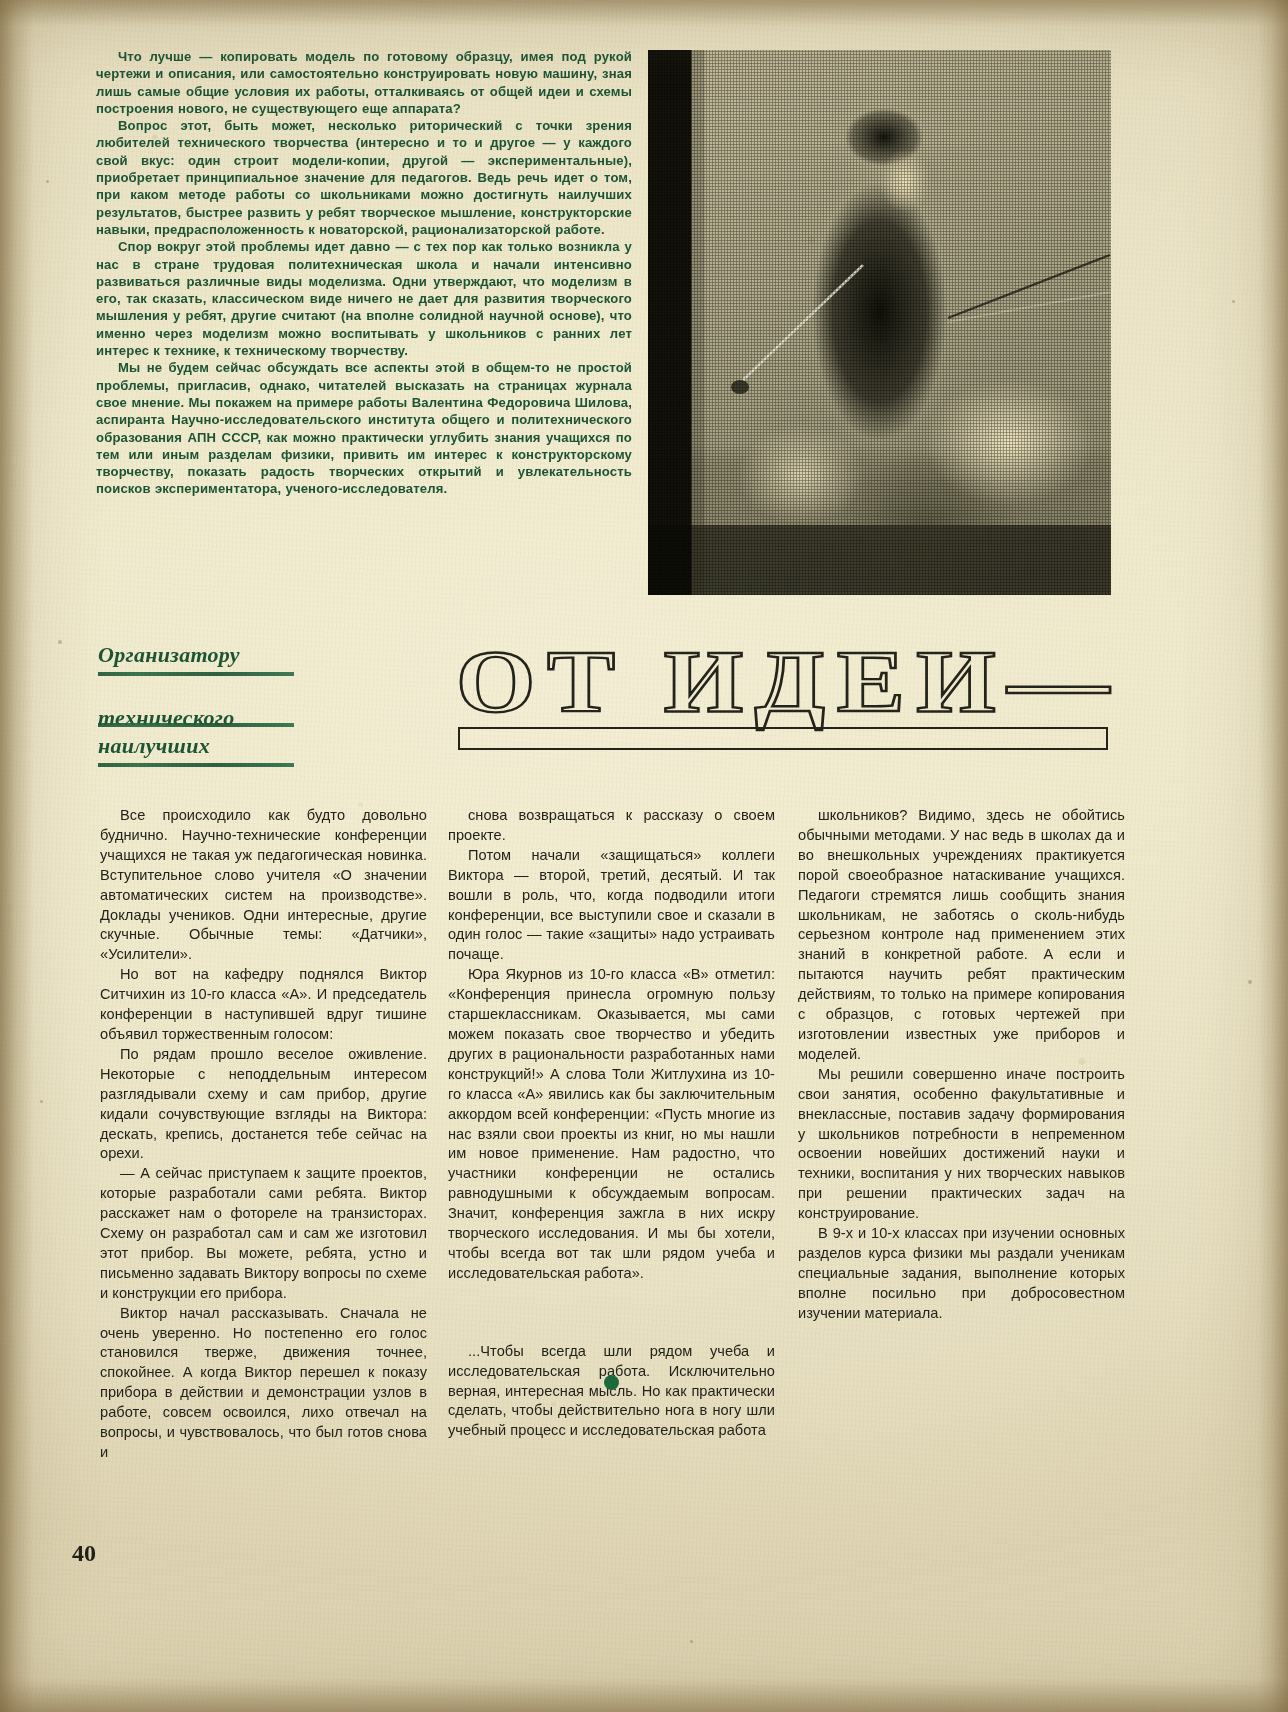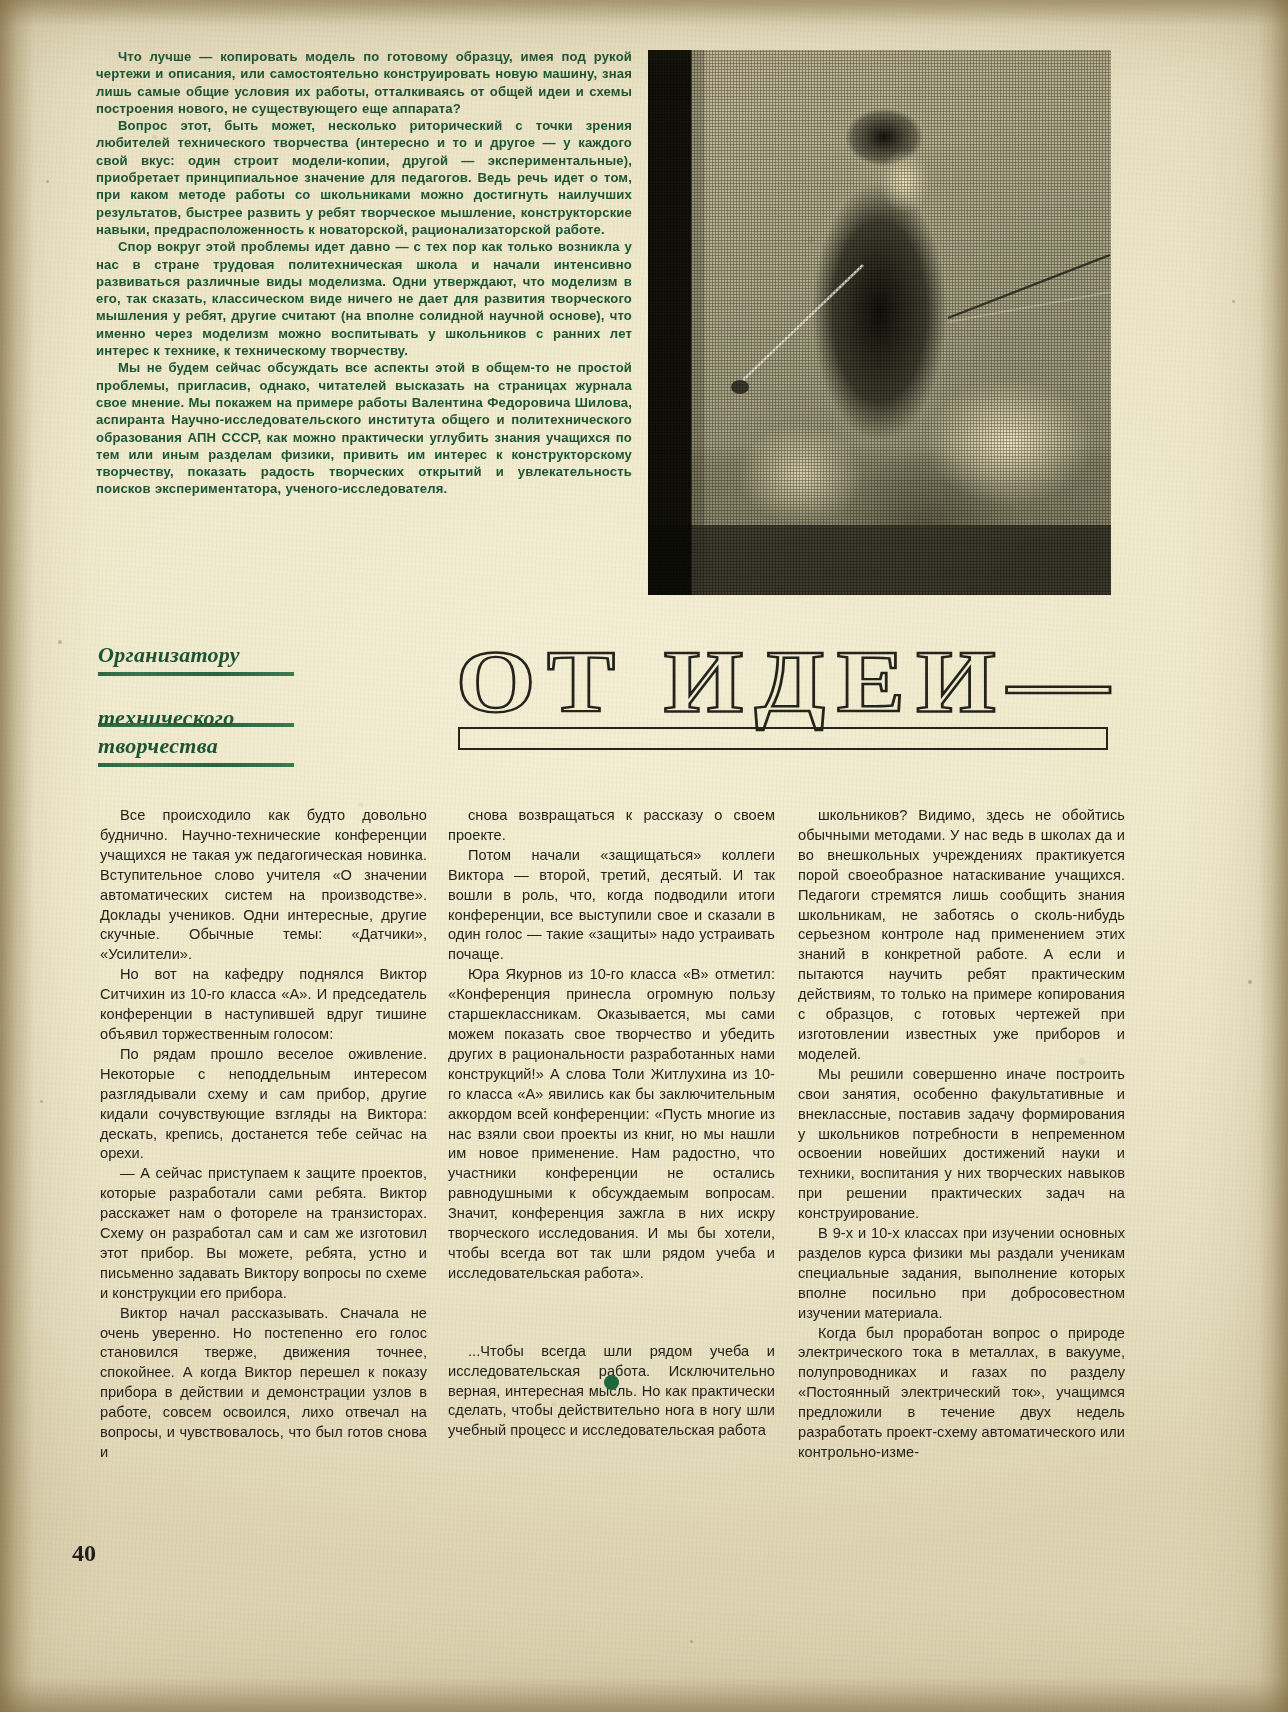--- a/index.html
+++ b/index.html
@@ -196,21 +196,21 @@
     </svg>
     <div id="halftone"></div>
   </div>
 
   <div class="sect-line" style="top:642px;">Организатору</div>
   <div class="sect-rule" style="top:672px;"></div>
 
   <div class="sect-line" style="top:693px;margin-top:12px;">технического</div>
   <div class="sect-rule" style="top:723px;"></div>
 
-  <div class="sect-line" style="top:733px;">творчества</div>
+  <div class="sect-line" style="top:733px;">наилучших</div>
   <div class="sect-rule" style="top:763px;"></div>
 
   <div id="headline">ОТ ИДЕИ—</div>
   <div id="headline-bar"></div>
 
   <div class="col" id="col1">
     <p>Все происходило как будто довольно буднично. Научно-технические конференции учащихся не такая уж педагогическая новинка. Вступительное слово учителя «О значении автоматических систем на производстве». Доклады учеников. Одни интересные, другие скучные. Обычные темы: «Датчики», «Усилители».</p>
     <p>Но вот на кафедру поднялся Виктор Ситчихин из 10-го класса «А». И председатель конференции в наступившей вдруг тишине объявил торжественным голосом:</p>
     <p>По рядам прошло веселое оживление. Некоторые с неподдельным интересом разглядывали схему и сам прибор, другие кидали сочувствующие взгляды на Виктора: дескать, крепись, достанется тебе сейчас на орехи.</p>
     <p>— А сейчас приступаем к защите проектов, которые разработали сами ребята. Виктор расскажет нам о фотореле на транзисторах. Схему он разработал сам и сам же изготовил этот прибор. Вы можете, ребята, устно и письменно задавать Виктору вопросы по схеме и конструкции его прибора.</p>
@@ -222,21 +222,20 @@
     <p>Потом начали «защищаться» коллеги Виктора — второй, третий, десятый. И так вошли в роль, что, когда подводили итоги конференции, все выступили свое и сказали в один голос — такие «защиты» надо устраивать почаще.</p>
     <p>Юра Якурнов из 10-го класса «В» отметил: «Конференция принесла огромную пользу старшеклассникам. Оказывается, мы сами можем показать свое творчество и убедить других в рациональности разработанных нами конструкций!» А слова Толи Житлухина из 10-го класса «А» явились как бы заключительным аккордом всей конференции: «Пусть многие из нас взяли свои проекты из книг, но мы нашли им новое применение. Нам радостно, что участники конференции не остались равнодушными к обсуждаемым вопросам. Значит, конференция зажгла в них искру творческого исследования. И мы бы хотели, чтобы всегда вот так шли рядом учеба и исследовательская работа».</p>
     <p style="height:58px;"></p>
     <p>...Чтобы всегда шли рядом учеба и исследовательская работа. Исключительно верная, интересная мысль. Но как практически сделать, чтобы действительно нога в ногу шли учебный процесс и исследовательская работа</p>
   </div>
 
   <div class="col" id="col3">
     <p>школьников? Видимо, здесь не обойтись обычными методами. У нас ведь в школах да и во внешкольных учреждениях практикуется порой своеобразное натаскивание учащихся. Педагоги стремятся лишь сообщить знания школьникам, не заботясь о сколь-нибудь серьезном контроле над применением этих знаний в конкретной работе. А если и пытаются научить ребят практическим действиям, то только на примере копирования с образцов, с готовых чертежей при изготовлении известных уже приборов и моделей.</p>
     <p>Мы решили совершенно иначе построить свои занятия, особенно факультативные и внеклассные, поставив задачу формирования у школьников потребности в непременном освоении новейших достижений науки и техники, воспитания у них творческих навыков при решении практических задач на конструирование.</p>
     <p>В 9-х и 10-х классах при изучении основных разделов курса физики мы раздали ученикам специальные задания, выполнение которых вполне посильно при добросовестном изучении материала.</p>
-    <p>Когда был проработан вопрос о природе электрического тока в металлах, в вакууме, полупроводниках и газах по разделу «Постоянный электрический ток», учащимся предложили в течение двух недель разработать проект-схему автоматического или контрольно-изме-</p>
   </div>
 
   <div id="dot-sep"></div>
 
   <div id="pagenum">40</div>
 
   <div class="speck" style="left:46px;top:180px;width:3px;height:3px;"></div>
   <div class="speck" style="left:58px;top:640px;width:4px;height:4px;"></div>
   <div class="speck" style="left:40px;top:1100px;width:3px;height:3px;"></div>
   <div class="speck" style="left:1232px;top:300px;width:3px;height:3px;"></div>

